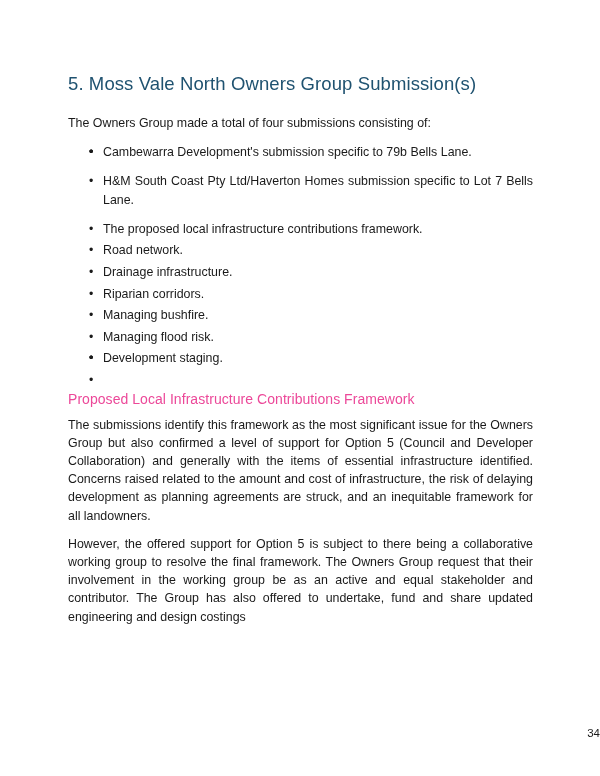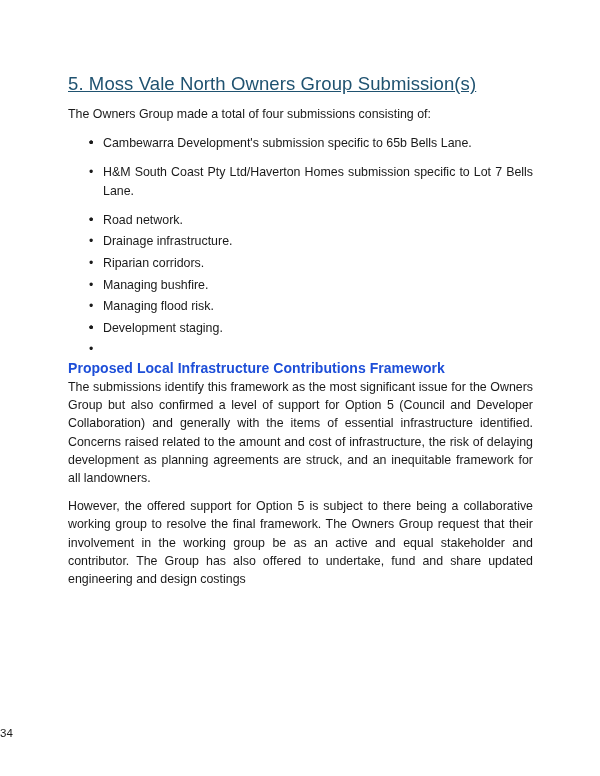--- a/index.html
+++ b/index.html
@@ -21,31 +21,30 @@
     position: absolute;
     left: 68px;
     top: 72px;
     width: 465px;
   }
 
   h1.doc-heading {
     font-size: 18.5px;
     font-weight: 400;
     color: #1f5270;
-    margin: 0 0 9px 0;
+    margin: 0 0 18px 0;
     letter-spacing: 0.1px;
     line-height: 1.3;
-    text-decoration: underline;
   }
 
   h2.doc-subheading {
     font-size: 14px;
-    font-weight: 700;
-    color: #1d4ed8;
-    margin: 22px 0 0 0;
+    font-weight: 400;
+    color: #ec4899;
+    margin: 22px 0 7px 0;
     letter-spacing: 0.05px;
     line-height: 1.35;
   }
 
   p.body-text {
     font-size: 12.4px;
     line-height: 18.2px;
     text-align: justify;
     margin: 0 0 10px 0;
     color: #1a1a1a;
@@ -87,21 +86,21 @@
     font-size: 12.4px;
     line-height: 18.2px;
     color: #1a1a1a;
   }
 
   .page-number {
     position: absolute;
     left: 0;
     right: 0;
     top: 726px;
-    text-align: left;
+    text-align: right;
     font-size: 11.5px;
     line-height: 14px;
     color: #1a1a1a;
   }
 </style>
 </head>
 <body>
 
 <div class="page">
 
@@ -113,32 +112,33 @@
 
     <ul class="bullets spaced">
       <li>
         <span class="bullet-dot">•</span>
       </li>
       <li>
         <span class="bullet-dot">•</span>
       </li>
       <li>
         <span class="bullet-dot">•</span>
-        <span>Cambewarra Development's submission specific to 65b Bells Lane.</span>
+        <span>Cambewarra Development's submission specific to 79b Bells Lane.</span>
       </li>
       <li>
         <span class="bullet-dot">•</span>
         <span>H&amp;M South Coast Pty Ltd/Haverton Homes submission specific to Lot 7 Bells Lane.</span>
       </li>
     </ul>
 
 
     <ul class="bullets compact">
       <li>
         <span class="bullet-dot">•</span>
+        <span>The proposed local infrastructure contributions framework.</span>
       </li>
       <li>
         <span class="bullet-dot">•</span>
         <span>Road network.</span>
       </li>
       <li>
         <span class="bullet-dot">•</span>
         <span>Drainage infrastructure.</span>
       </li>
       <li>

